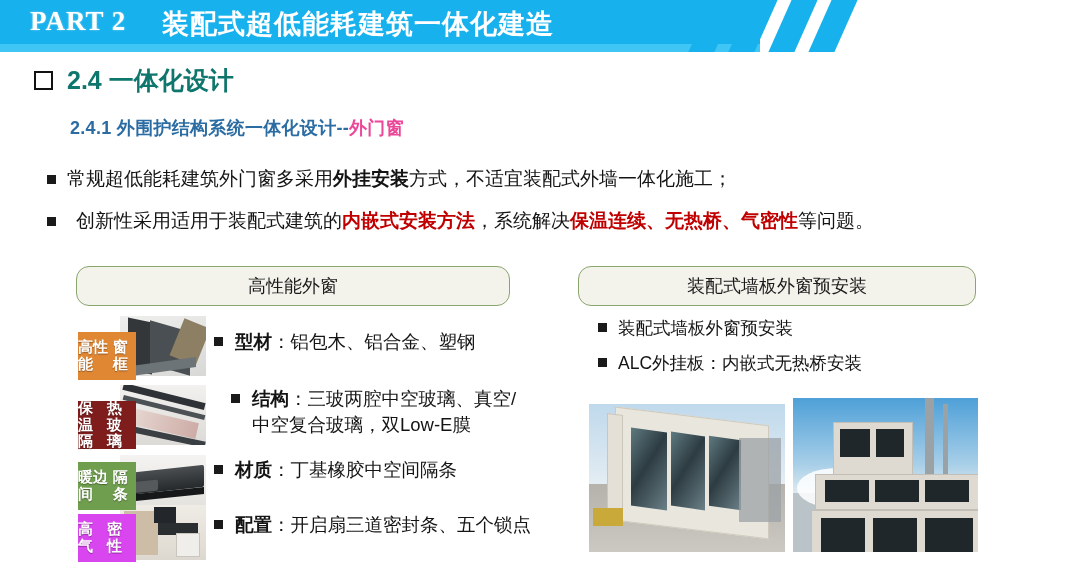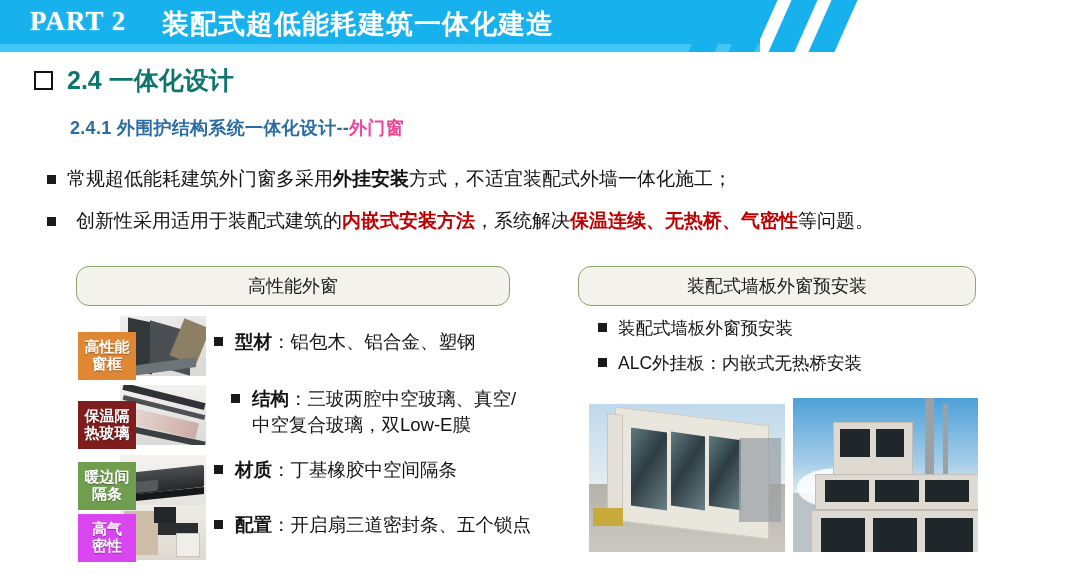--- a/index.html
+++ b/index.html
@@ -92,21 +92,21 @@
     font-size:18px;color:#1a1a1a;
   }
   .cap-left{left:76px;top:266px;width:432px;height:38px;}
   .cap-right{left:578px;top:266px;width:396px;height:38px;}
   .thumb{
     position:absolute;width:86px;height:60px;
     background:#d9d9d9;overflow:hidden;border:0;
   }
   .badge{
     position:absolute;width:58px;height:48px;
-    display:flex;flex-direction:column;align-items:center;justify-content:center;
+    display:flex;flex-direction:row;align-items:center;justify-content:center;
     font-weight:bold;font-size:15px;color:#ffffff;line-height:1.12;
     z-index:3;letter-spacing:0px;
     text-shadow:0 1px 1px rgba(0,0,0,.35);
   }
   .txt{
     position:absolute;display:flex;align-items:flex-start;gap:12px;
     font-size:18.5px;color:#141414;line-height:1.42;
   }
   .txt .bsq{margin-top:8px;width:9px;height:9px;}
 

